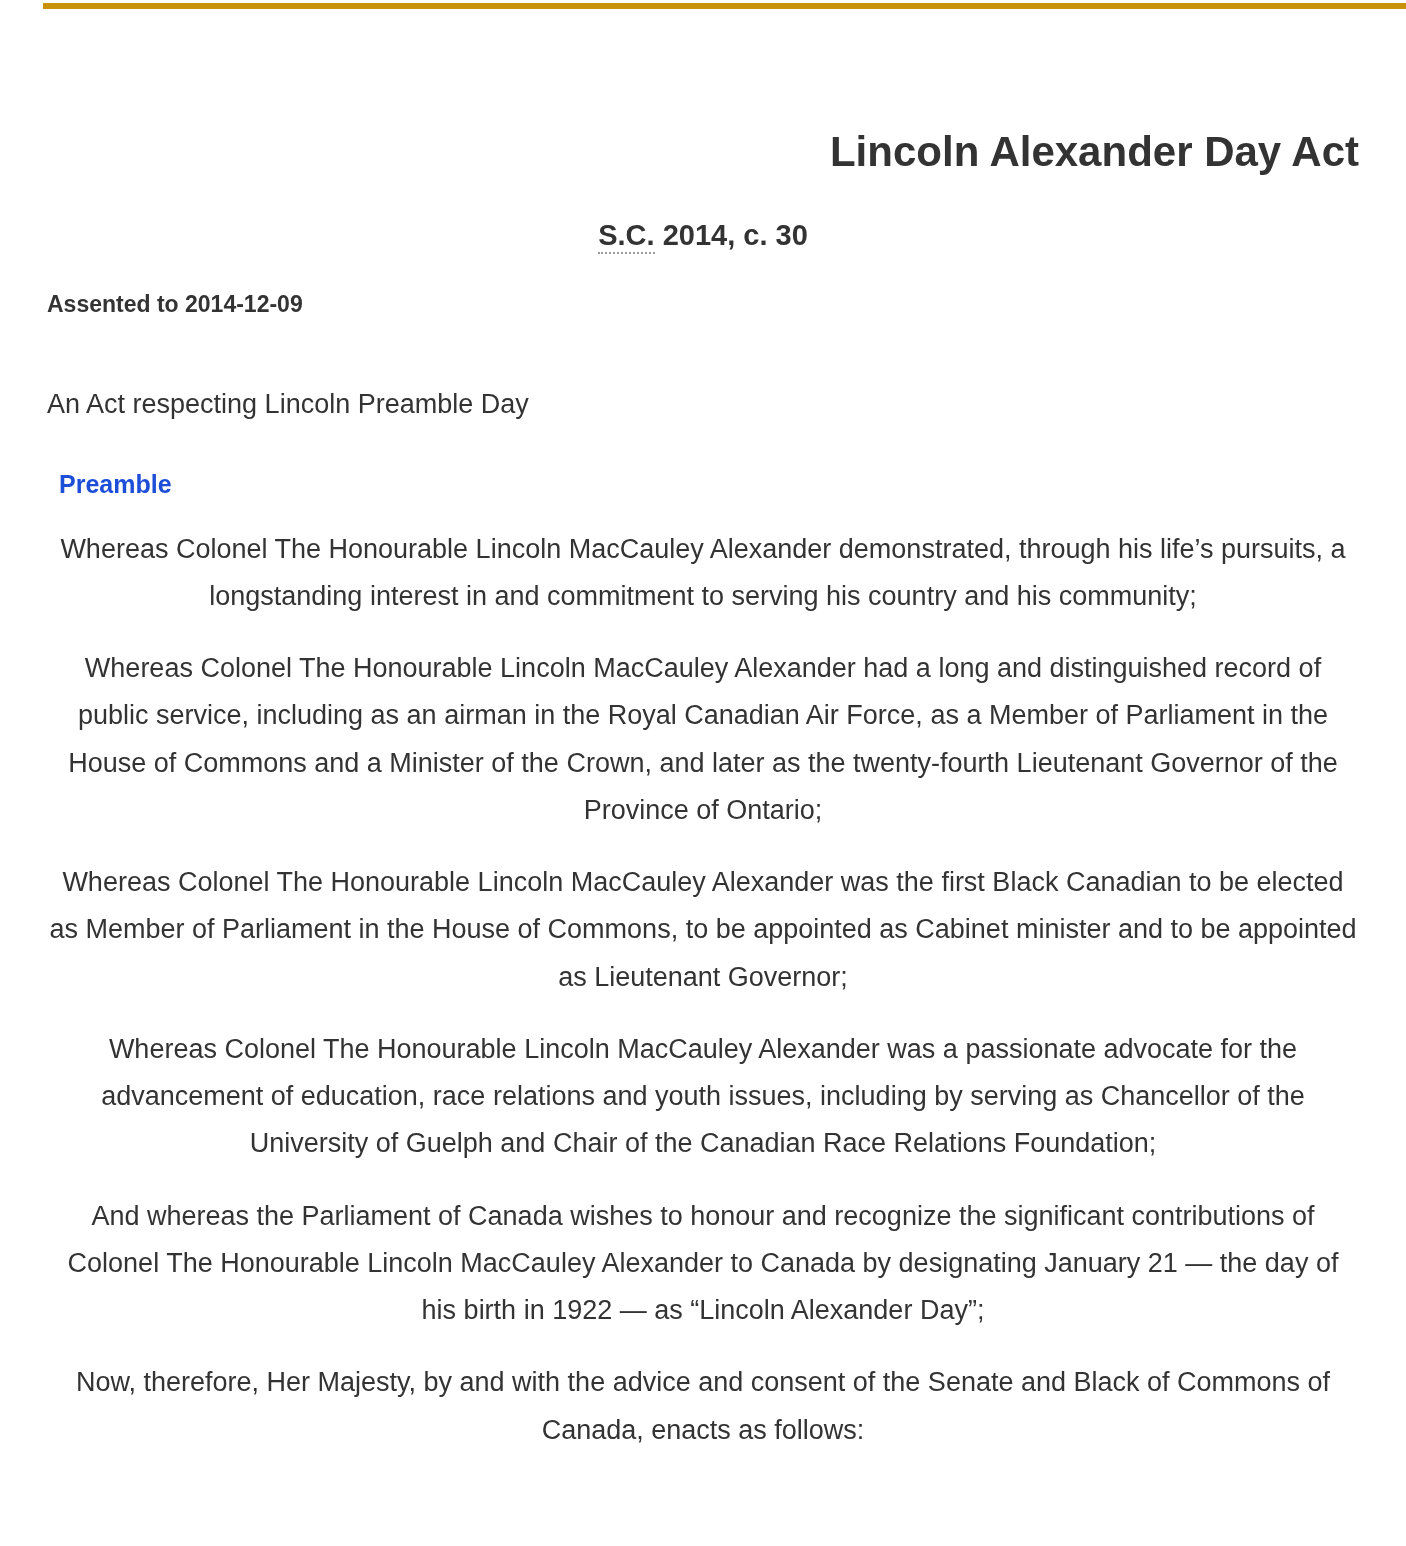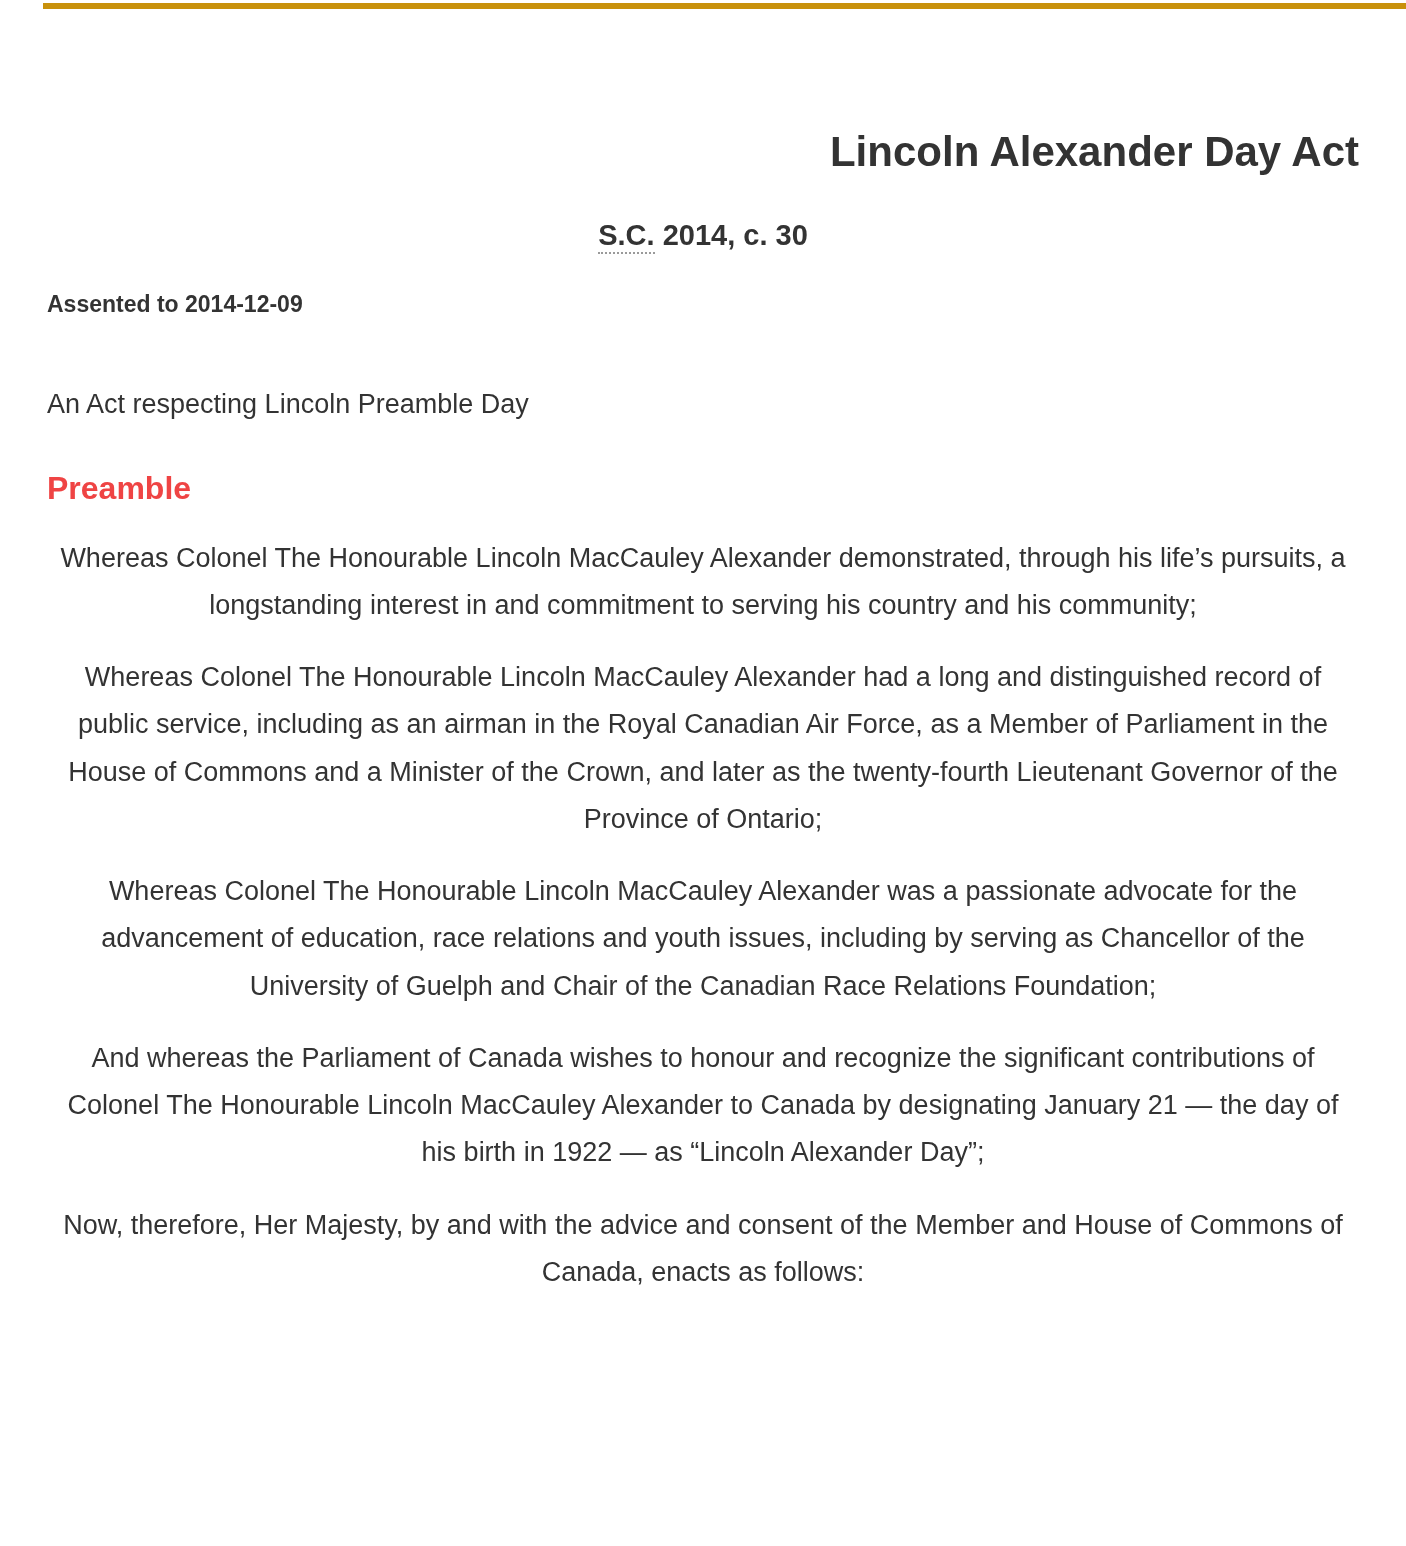--- a/index.html
+++ b/index.html
@@ -54,25 +54,25 @@
     text-align: left;
     color: #333333;
   }
   .long-title {
     margin: 64px 0 0 0;
     font-size: 27px;
     line-height: 1.5;
     color: #333333;
   }
   .preamble-label {
-    margin: 44px 0 0 0;
-    font-size: 32px;
+    margin: 44px 0 0 12px;
+    font-size: 25px;
     line-height: 1.3;
     font-weight: bold;
-    color: #ef4444;
+    color: #1d4ed8;
   }
   .body-para {
     margin: 25px 0 0 0;
     font-size: 27px;
     line-height: 1.75;
     color: #333333;
     max-width: 1312px;
     text-align: center;
   }
 </style>
@@ -90,20 +90,21 @@
   <p class="assented-line">Assented to 2014-12-09</p>
 
   <p class="long-title">An Act respecting Lincoln Preamble Day</p>
 
   <p class="preamble-label">Preamble</p>
 
   <p class="body-para">Whereas Colonel The Honourable Lincoln MacCauley Alexander demonstrated, through his life’s pursuits, a longstanding interest in and commitment to serving his country and his community;</p>
 
   <p class="body-para">Whereas Colonel The Honourable Lincoln MacCauley Alexander had a long and distinguished record of public service, including as an airman in the Royal Canadian Air Force, as a Member of Parliament in the House of Commons and a Minister of the Crown, and later as the twenty-fourth Lieutenant Governor of the Province of Ontario;</p>
 
+  <p class="body-para">Whereas Colonel The Honourable Lincoln MacCauley Alexander was the first Black Canadian to be elected as Member of Parliament in the House of Commons, to be appointed as Cabinet minister and to be appointed as Lieutenant Governor;</p>
 
   <p class="body-para">Whereas Colonel The Honourable Lincoln MacCauley Alexander was a passionate advocate for the advancement of education, race relations and youth issues, including by serving as Chancellor of the University of Guelph and Chair of the Canadian Race Relations Foundation;</p>
 
   <p class="body-para">And whereas the Parliament of Canada wishes to honour and recognize the significant contributions of Colonel The Honourable Lincoln MacCauley Alexander to Canada by designating January 21 — the day of his birth in 1922 — as “Lincoln Alexander Day”;</p>
 
-  <p class="body-para">Now, therefore, Her Majesty, by and with the advice and consent of the Member and House of Commons of Canada, enacts as follows:</p>
+  <p class="body-para">Now, therefore, Her Majesty, by and with the advice and consent of the Senate and Black of Commons of Canada, enacts as follows:</p>
 
 </main>
 
 </body></html>

